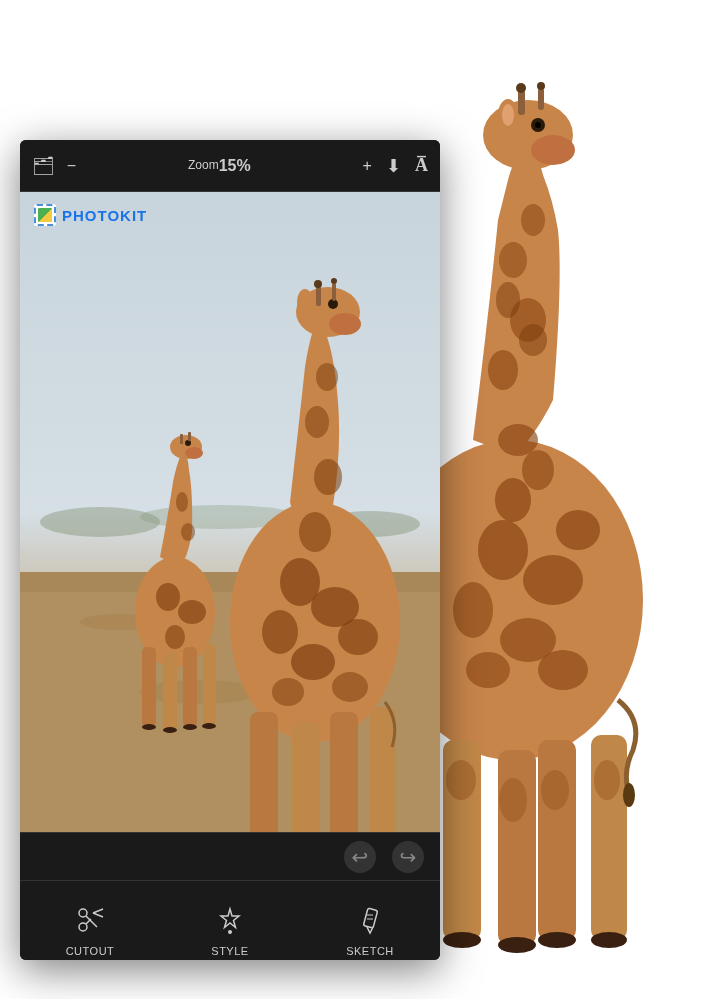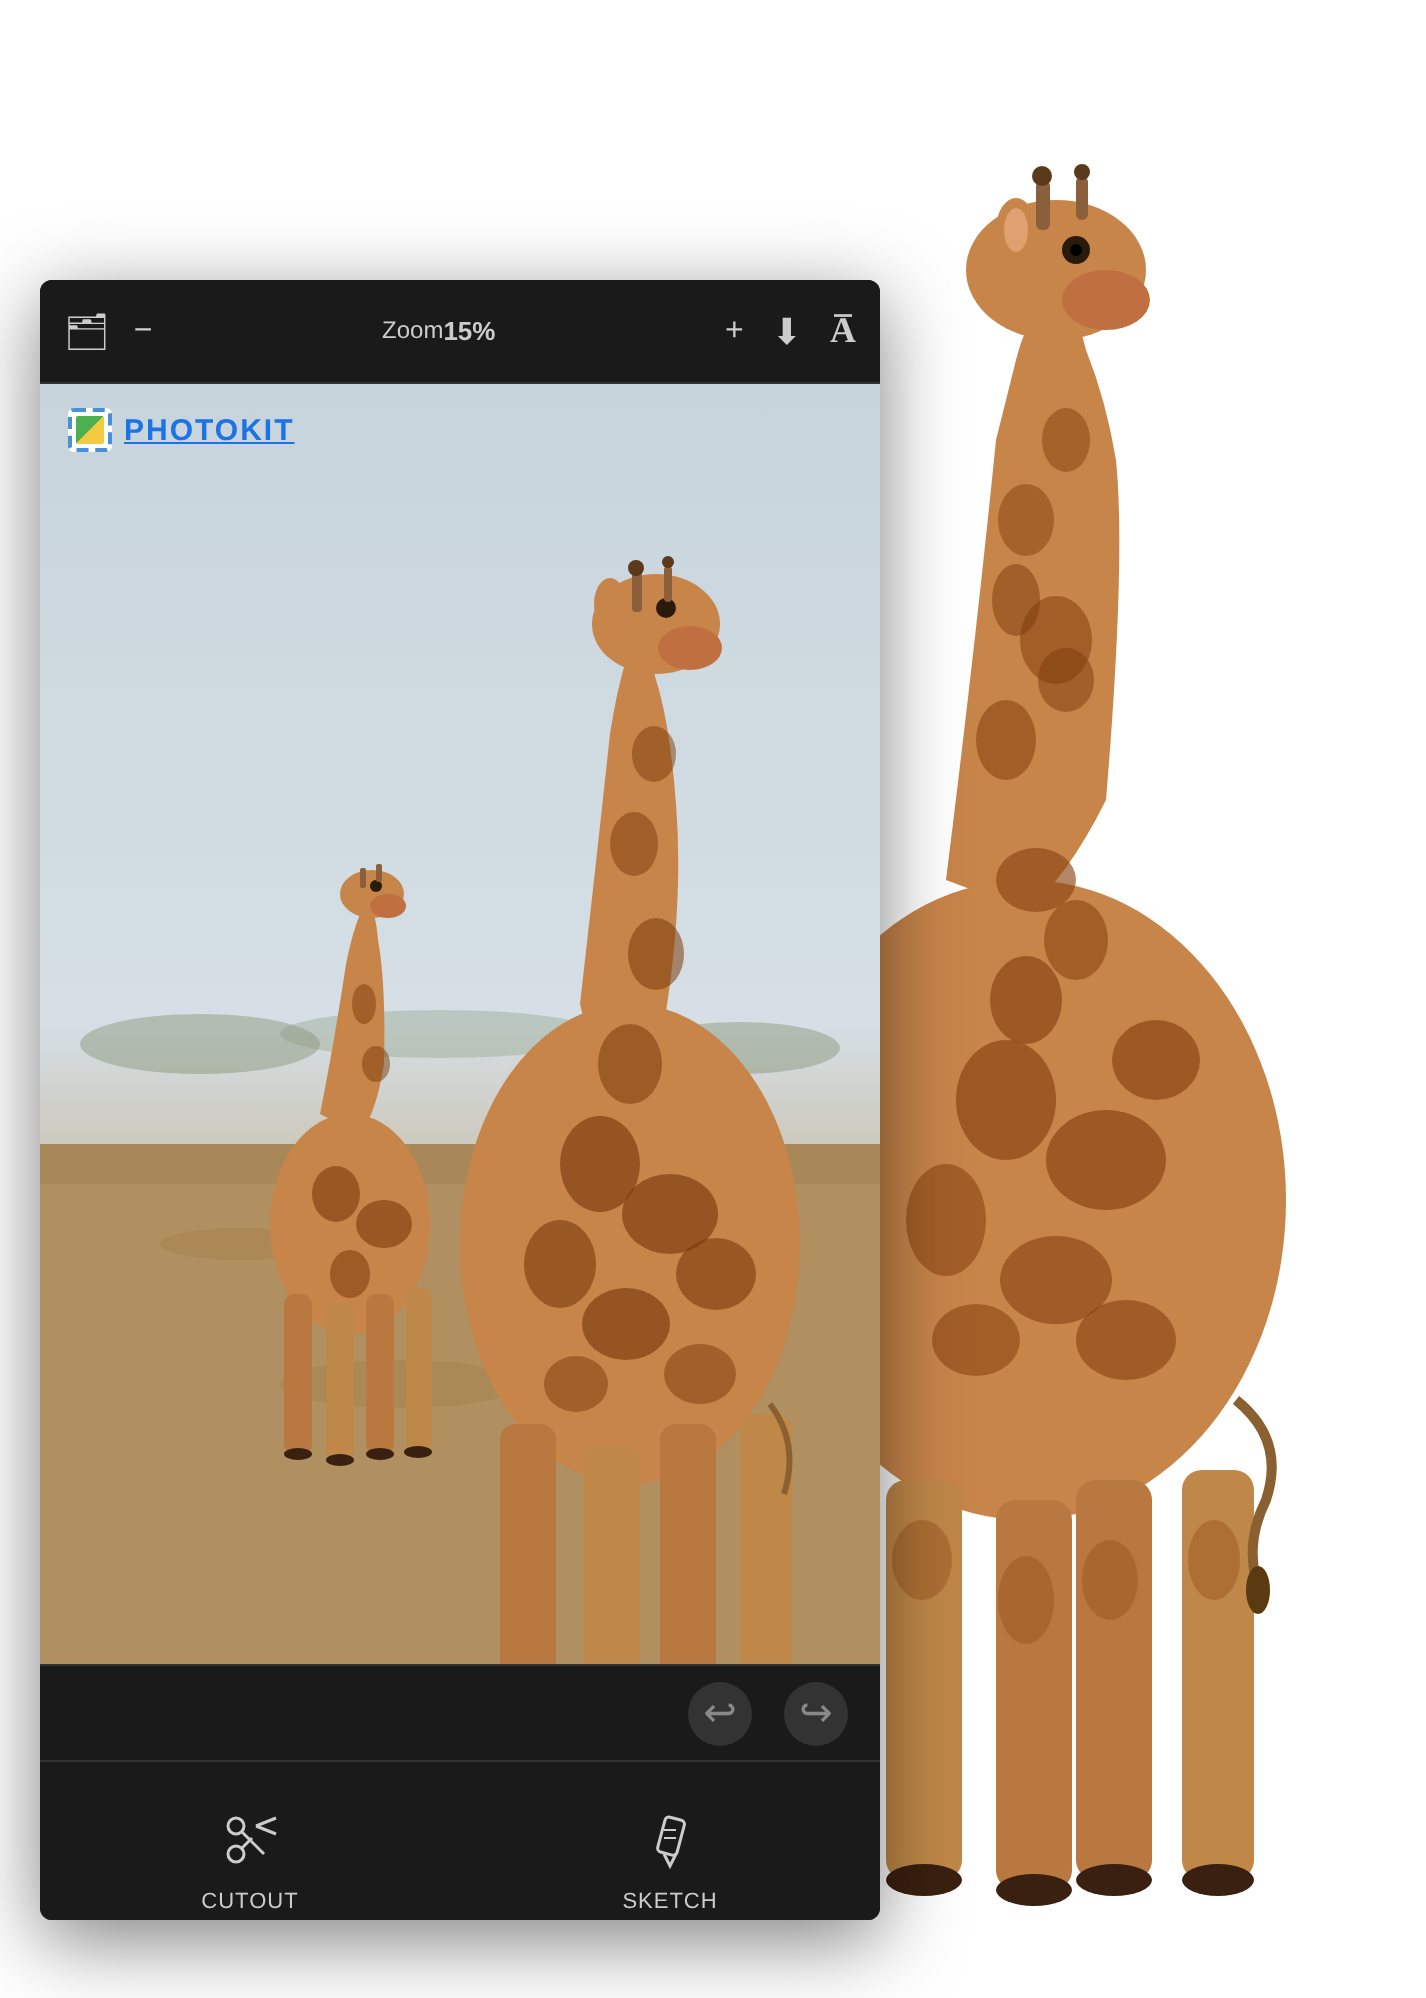--- a/index.html
+++ b/index.html
@@ -49,21 +49,21 @@
       line-height: 1.2;
     }
 
     .zoom-label {
       color: #ccc;
       font-size: 12px;
     }
 
     .zoom-percent {
       color: #ccc;
-      font-size: 13px;
+      font-size: 16px;
       font-weight: bold;
     }
 
     .toolbar-icon {
       color: #ccc;
       font-size: 16px;
       cursor: pointer;
     }
 
     .toolbar-icon-lg {
@@ -107,21 +107,20 @@
       height: 14px;
       background: linear-gradient(135deg, #4caf50 50%, #f5c842 50%);
       border-radius: 1px;
     }
 
     .photokit-text {
       color: #1a73e8;
       font-weight: 900;
       font-size: 15px;
       letter-spacing: 1px;
-      text-decoration: underline;
     }
 
     
     .canvas-image-container {
       position: absolute;
       top: 0;
       left: 0;
       width: 100%;
       height: 100%;
       background: linear-gradient(180deg, #c8d4dc 0%, #b5c4cc 40%, #c4a882 60%, #b89870 100%);
@@ -399,20 +398,29 @@
           <line x1="11" y1="11" x2="22" y2="22" stroke="#ccc" stroke-width="1.5"></line>
           <line x1="11" y1="19" x2="16" y2="14" stroke="#ccc" stroke-width="1.5"></line>
           <line x1="18" y1="8" x2="28" y2="4" stroke="#ccc" stroke-width="1.5"></line>
           <line x1="18" y1="8" x2="28" y2="12" stroke="#ccc" stroke-width="1.5"></line>
         </svg>
       </span>
       <span class="tool-label">CUTOUT</span>
     </div>
 
 
+    <div class="tool-item">
+      <span class="tool-icon">
+        <svg width="30" height="30" viewBox="0 0 30 30" fill="none" xmlns="http://www.w3.org/2000/svg">
+          <path d="M15,4 L17,11 L24,11 L18.5,15.5 L20.5,22.5 L15,18 L9.5,22.5 L11.5,15.5 L6,11 L13,11 Z" stroke="#ccc" stroke-width="1.5" fill="none"></path>
+          <circle cx="15" cy="27" r="2" fill="#ccc"></circle>
+        </svg>
+      </span>
+      <span class="tool-label">STYLE</span>
+    </div>
 
     <div class="tool-item">
       <span class="tool-icon">
         <svg width="30" height="30" viewBox="0 0 30 30" fill="none" xmlns="http://www.w3.org/2000/svg">
           <rect x="10" y="4" width="10" height="18" rx="2" stroke="#ccc" stroke-width="1.5" fill="none" transform="rotate(15,15,15)"></rect>
           <path d="M12,22 L15,28 L18,22" stroke="#ccc" stroke-width="1.5" fill="none"></path>
           <line x1="12" y1="10" x2="18" y2="10" stroke="#ccc" stroke-width="1"></line>
           <line x1="12" y1="14" x2="18" y2="14" stroke="#ccc" stroke-width="1"></line>
         </svg>
       </span>

